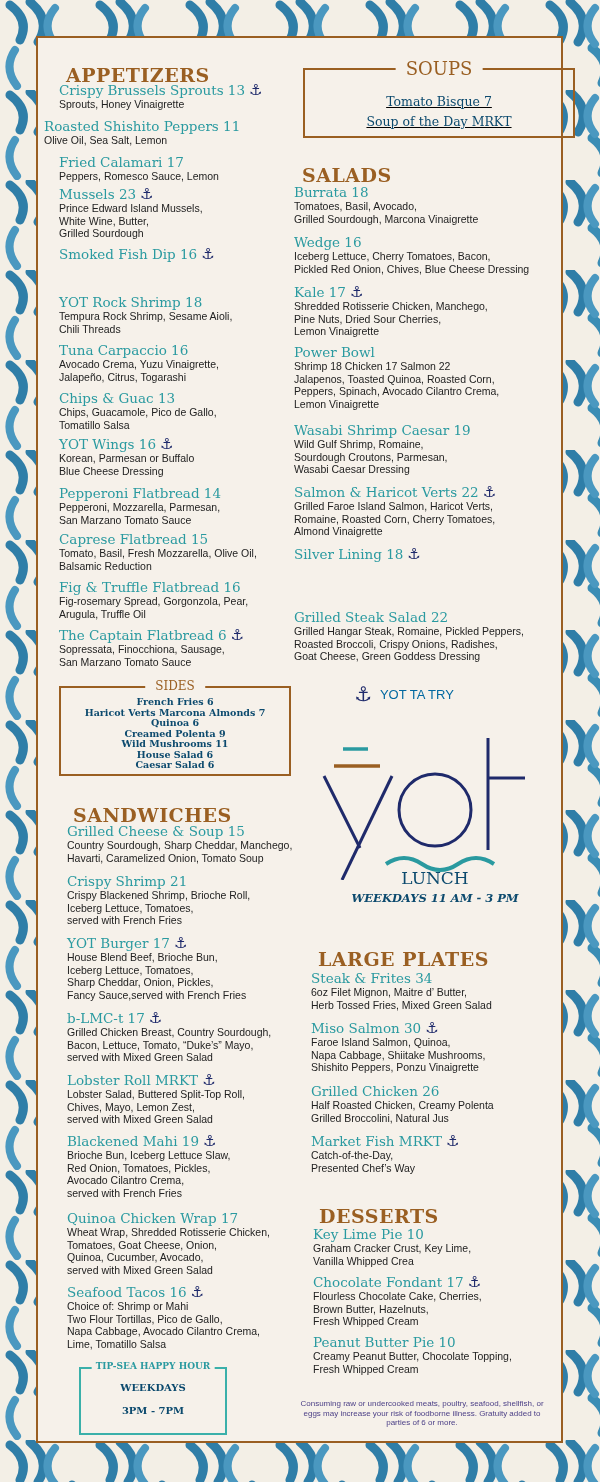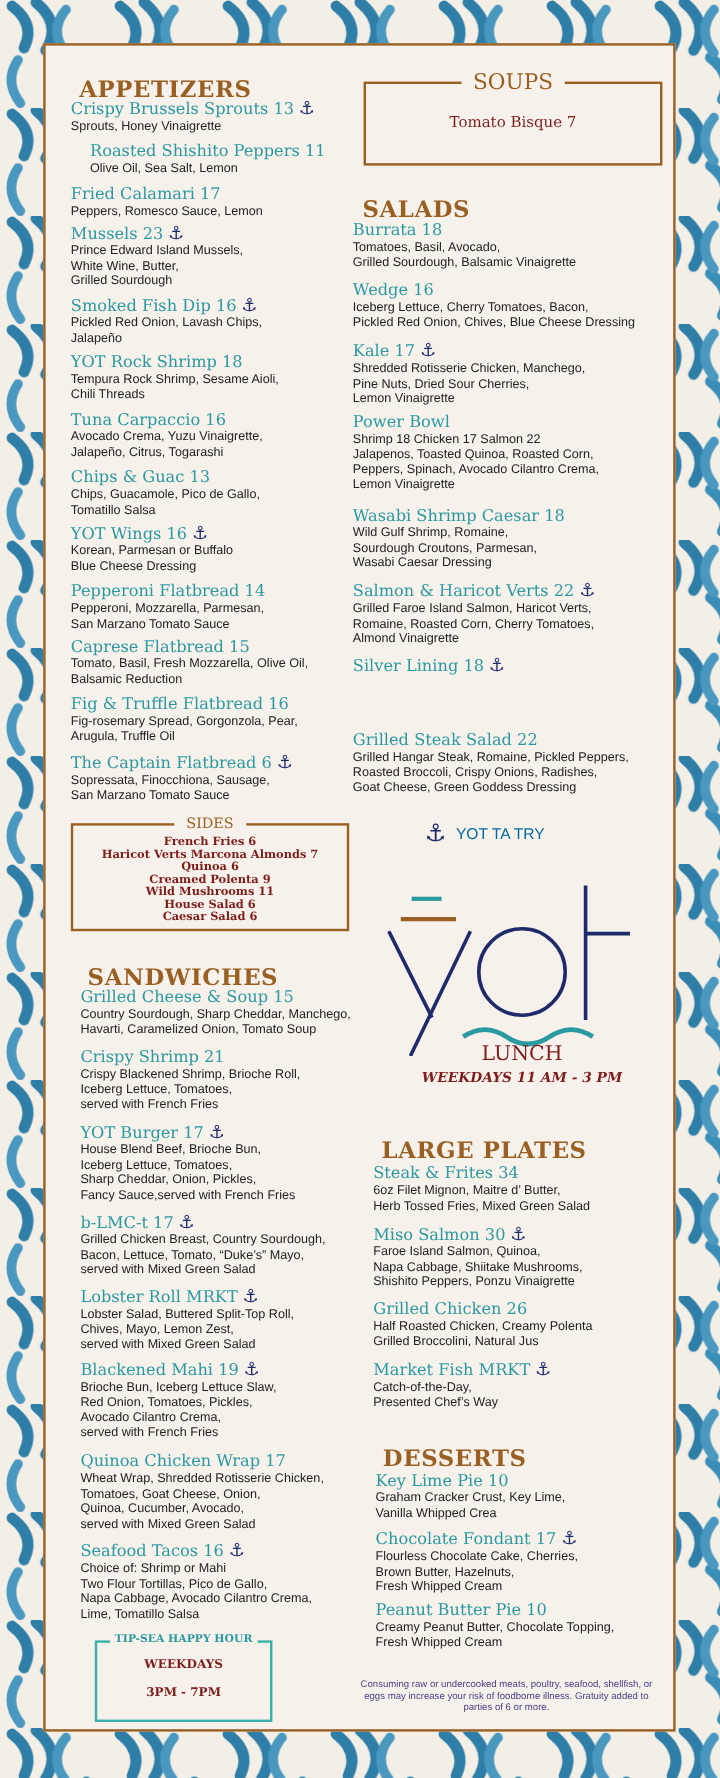--- a/index.html
+++ b/index.html
@@ -11,21 +11,21 @@
     background:#f6f1ea;border:2px solid #9a5f22;box-sizing:border-box;}
   .sec-title{position:absolute;font-family:"DejaVu Serif",serif;color:#9a5f22;
     font-size:19px;letter-spacing:0.5px;margin:8px;}
   .item{position:absolute;}
   .item .name{font-family:"DejaVu Serif",serif;color:#2a9aa0;font-size:13.5px;line-height:16px;white-space:nowrap;}
   .item .desc{font-size:10.5px;line-height:12.5px;color:#222;white-space:pre-line;}
   .anchor{color:#1f2a6b;font-size:15px;margin-left:4px;font-family:"DejaVu Sans",sans-serif;}
   .box{position:absolute;border:2px solid #9a5f22;box-sizing:border-box;}
   .box-title{position:absolute;left:50%;transform:translateX(-50%);background:#f6f1ea;
     padding:0 10px;font-family:"DejaVu Serif",serif;color:#9a5f22;white-space:nowrap;}
-  .navy{color:#7f1d1d;font-family:"DejaVu Serif",serif;}
+  .navy{color:#0c4a6e;font-family:"DejaVu Serif",serif;}
   .center-list{text-align:center;}
   .footnote{position:absolute;left:297px;top:1399px;width:250px;text-align:center;
     color:#4b3f86;font-size:8px;line-height:9.5px;}
 </style>
 </head>
 <body>
 
 <div class="rope">
   <svg viewBox="0 0 600 1482" preserveAspectRatio="none">
     <defs>
@@ -44,38 +44,36 @@
 </div>
 
 <div class="panel"></div>
 
 <h2 class="sec-title" style="left:58px;top:56px;">APPETIZERS</h2>
 <div id="appetizers">
     <div class="item" style="left: 59px; top: 82px;">
       <div class="name"><span>Crispy Brussels Sprouts  13</span><span class="anchor">⚓</span></div>
       <div class="desc">Sprouts, Honey Vinaigrette</div>
     </div>
-    <div class="item" style="left: 75px; top: 118px;">
+    <div class="item" style="left: 44px; top: 118px;">
       <div class="name"><span>Roasted Shishito Peppers  11</span></div>
       <div class="desc">Olive Oil, Sea Salt, Lemon</div>
     </div>
     <div class="item" style="left: 59px; top: 154px;">
       <div class="name"><span>Fried Calamari  17</span></div>
       <div class="desc">Peppers, Romesco Sauce, Lemon</div>
     </div>
     <div class="item" style="left: 59px; top: 186px;">
       <div class="name"><span>Mussels  23</span><span class="anchor">⚓</span></div>
       <div class="desc">Prince Edward Island Mussels,
 White Wine, Butter,
 Grilled Sourdough</div>
     </div>
     <div class="item" style="left: 59px; top: 246px;">
       <div class="name"><span>Smoked Fish Dip  16</span><span class="anchor">⚓</span></div>
-      <div class="desc">Pickled Red Onion, Lavash Chips,
-Jalapeño</div>
     </div>
     <div class="item" style="left: 59px; top: 294px;">
       <div class="name"><span>YOT Rock Shrimp  18</span></div>
       <div class="desc">Tempura Rock Shrimp, Sesame Aioli,
 Chili Threads</div>
     </div>
     <div class="item" style="left: 59px; top: 342px;">
       <div class="name"><span>Tuna Carpaccio 16</span></div>
       <div class="desc">Avocado Crema, Yuzu Vinaigrette,
 Jalapeño, Citrus, Togarashi</div>
@@ -105,54 +103,55 @@
       <div class="desc">Fig-rosemary Spread, Gorgonzola, Pear,
 Arugula, Truffle Oil</div>
     </div>
     <div class="item" style="left: 59px; top: 627px;">
       <div class="name"><span>The Captain Flatbread  6</span><span class="anchor">⚓</span></div>
       <div class="desc">Sopressata, Finocchiona, Sausage,
 San Marzano Tomato Sauce</div>
     </div>
   </div>
 
-<div class="box" style="left:303px;top:68px;width:249px;height:70px;">
+<div class="box" style="left:303px;top:68px;width:272px;height:70px;text-decoration:underline;">
   <div class="box-title" style="top:-12px;font-size:18px;">SOUPS</div>
   <div class="center-list navy" style="margin-top:22px;font-size:12.5px;line-height:20px;">
     <div>Tomato Bisque  7</div>
+    <div>Soup of the Day  MRKT</div>
   </div>
 </div>
 
 <h2 class="sec-title" style="left:294px;top:156px;">SALADS</h2>
 <div id="salads">
     <div class="item" style="left: 294px; top: 184px;">
       <div class="name"><span>Burrata  18</span></div>
       <div class="desc">Tomatoes, Basil, Avocado,
-Grilled Sourdough, Balsamic Vinaigrette</div>
+Grilled Sourdough, Marcona Vinaigrette</div>
     </div>
     <div class="item" style="left: 294px; top: 234px;">
       <div class="name"><span>Wedge  16</span></div>
       <div class="desc">Iceberg Lettuce, Cherry Tomatoes, Bacon,
 Pickled Red Onion, Chives, Blue Cheese Dressing</div>
     </div>
     <div class="item" style="left: 294px; top: 284px;">
       <div class="name"><span>Kale  17</span><span class="anchor">⚓</span></div>
       <div class="desc">Shredded Rotisserie Chicken, Manchego,
 Pine Nuts, Dried Sour Cherries,
 Lemon Vinaigrette</div>
     </div>
     <div class="item" style="left: 294px; top: 344px;">
       <div class="name"><span>Power Bowl</span></div>
       <div class="desc">Shrimp 18      Chicken 17      Salmon 22
 Jalapenos, Toasted Quinoa, Roasted Corn,
 Peppers, Spinach, Avocado Cilantro Crema,
 Lemon Vinaigrette</div>
     </div>
     <div class="item" style="left: 294px; top: 422px;">
-      <div class="name"><span>Wasabi Shrimp Caesar  18</span></div>
+      <div class="name"><span>Wasabi Shrimp Caesar  19</span></div>
       <div class="desc">Wild Gulf Shrimp, Romaine,
 Sourdough Croutons, Parmesan,
 Wasabi Caesar Dressing</div>
     </div>
     <div class="item" style="left: 294px; top: 484px;">
       <div class="name"><span>Salmon &amp; Haricot Verts  22</span><span class="anchor">⚓</span></div>
       <div class="desc">Grilled Faroe Island Salmon, Haricot Verts,
 Romaine, Roasted Corn, Cherry Tomatoes,
 Almond Vinaigrette</div>
     </div>

